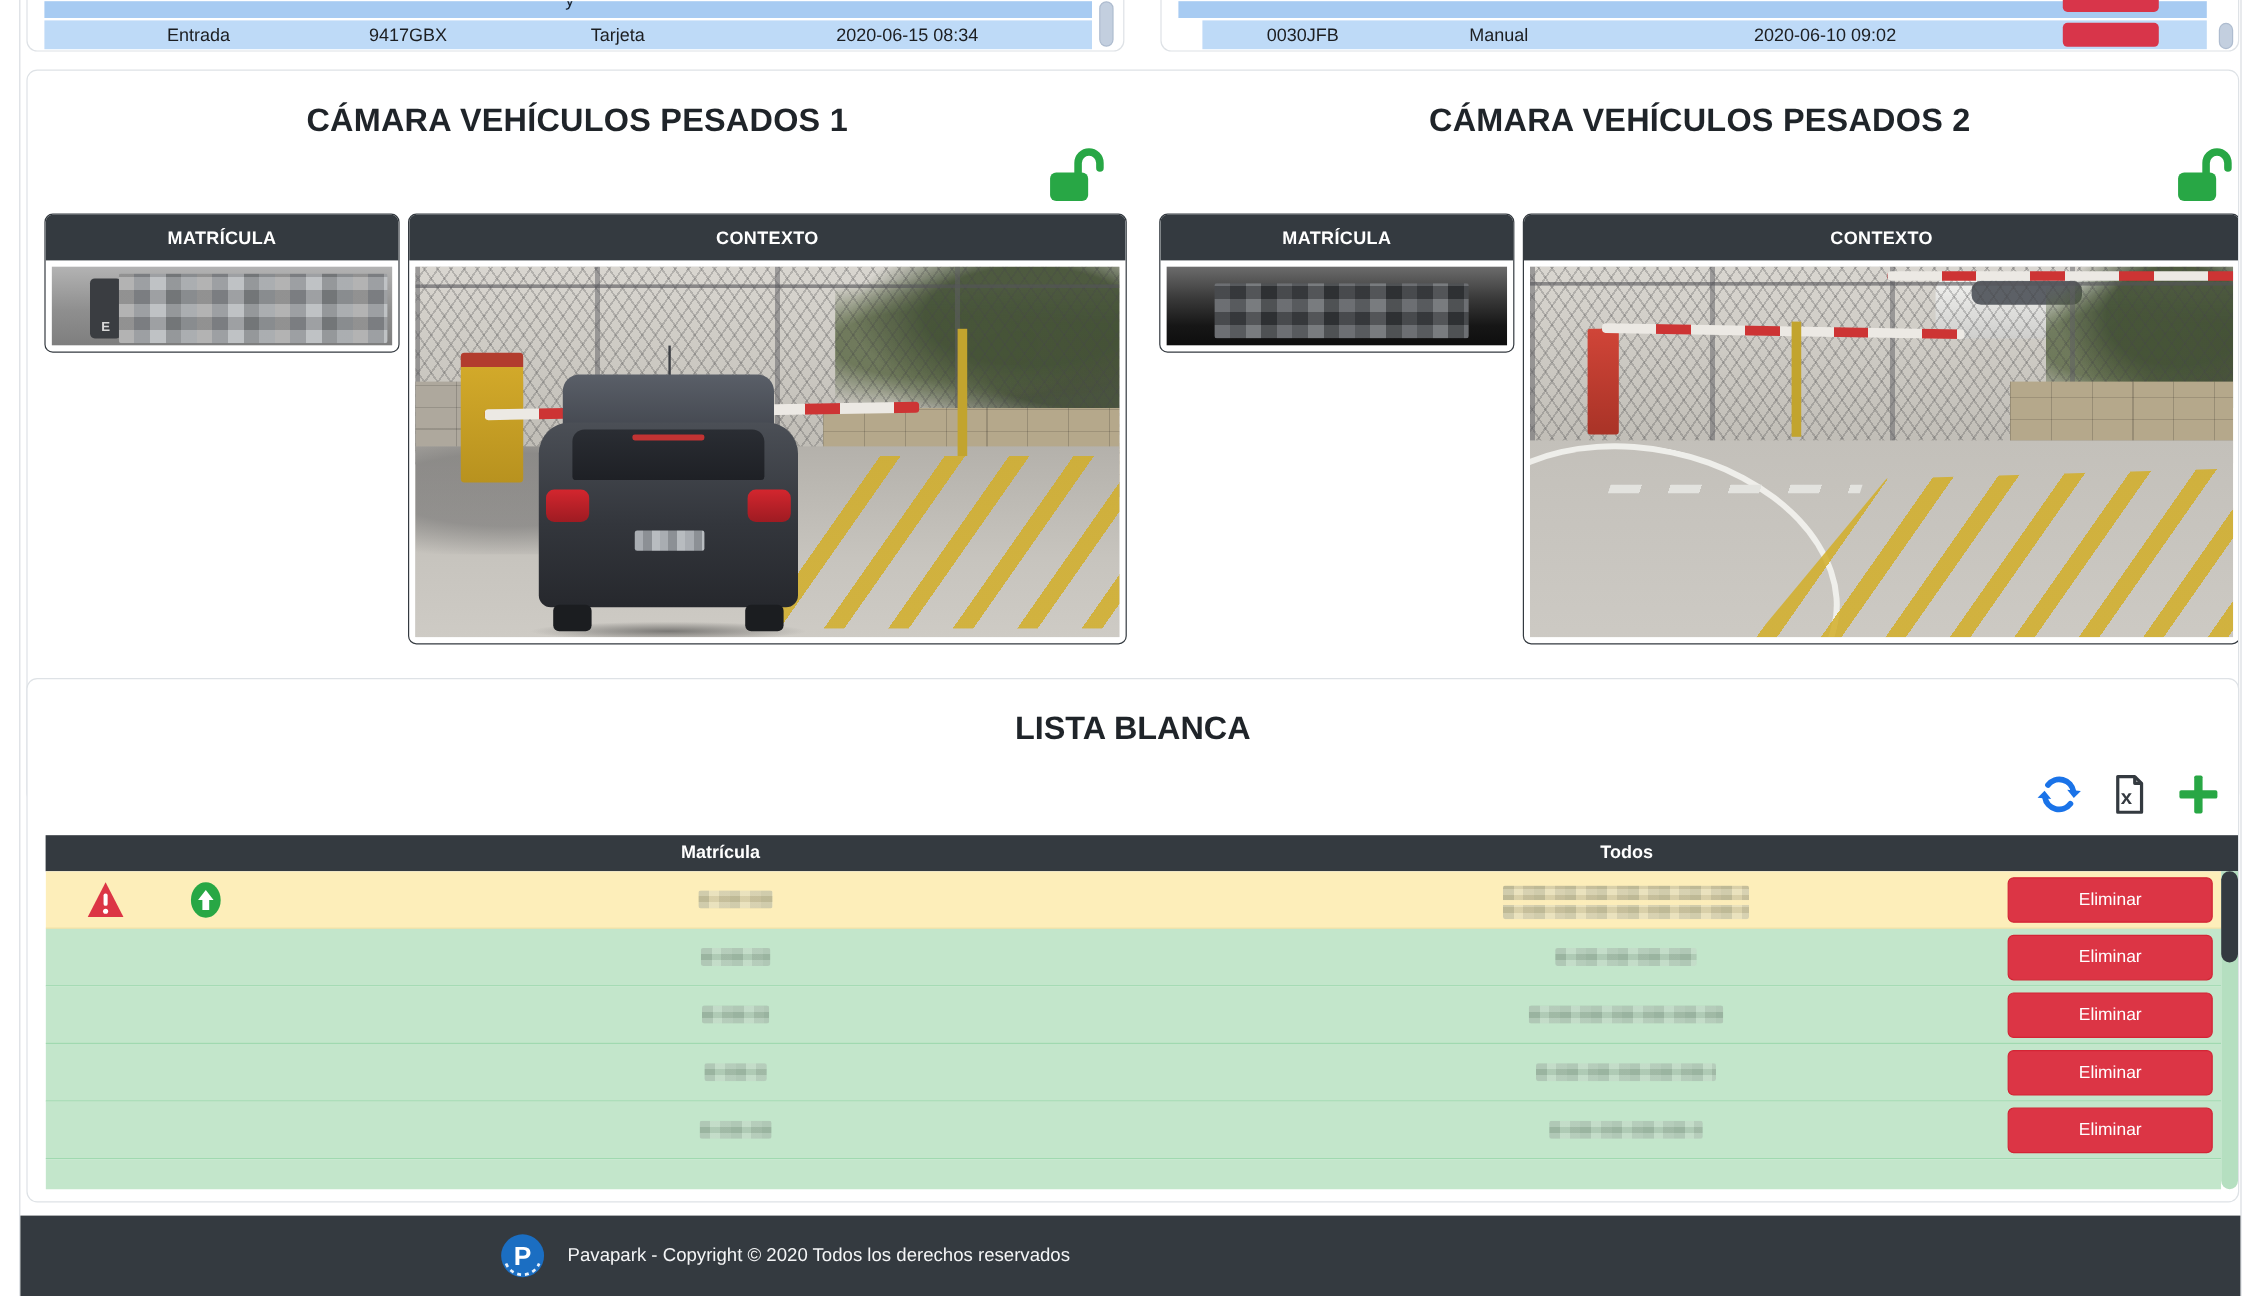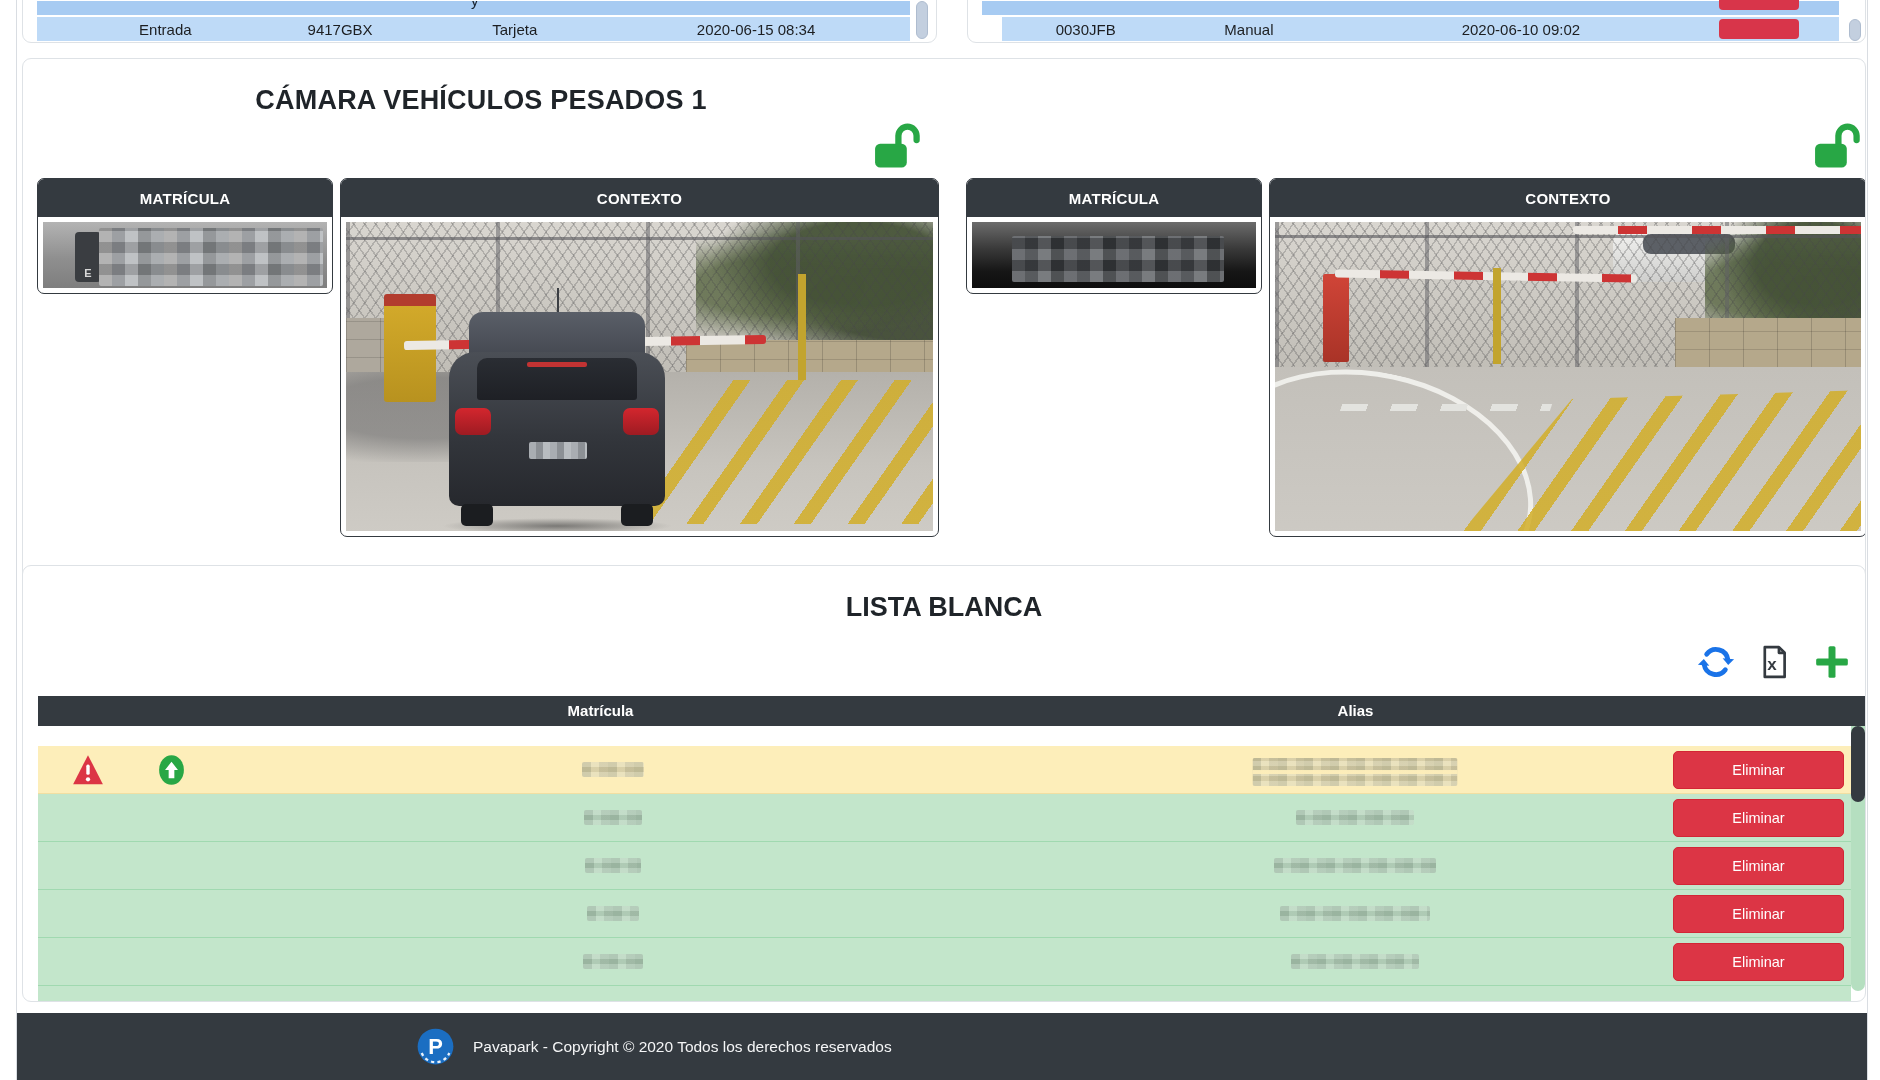--- a/index.html
+++ b/index.html
@@ -112,21 +112,21 @@
   
   .lista-card { left:22px; top:565px; width:1844px; height:437px; }
   .lista-title { position:absolute; left:0; top:26px; width:100%; text-align:center; font-size:27px; font-weight:700; color:#1f2429; }
   .tools { position:absolute; right:14px; top:76px; display:flex; align-items:center; gap:20px; }
   .tool-btn { width:38px; height:40px; display:flex; align-items:center; justify-content:center; cursor:pointer; background:none; border:none; }
 
   .lb-table { position:absolute; left:15px; top:130px; width:1827px; }
   .lb-head { position:relative; height:30px; background:#343a40; color:#fff; font-size:15px; font-weight:700; }
   .lb-head .h-mat   { position:absolute; left:0; top:0; width:1125px; height:30px; line-height:30px; text-align:center; }
   .lb-head .h-alias { position:absolute; left:1125px; top:0; width:385px; height:30px; line-height:30px; text-align:center; }
-  .lb-body { position:relative; width:1813px; height:265px; overflow:hidden;margin-top:20px; }
+  .lb-body { position:relative; width:1813px; height:265px; overflow:hidden; }
   .lb-row { position:relative; width:100%; height:48px; }
   .lb-row.warning { background:#fdeeba; border-bottom:1px solid #f1dfa2; }
   .lb-row.success { background:#c3e6cb; border-bottom:1px solid #a0d9b0; }
   .ricon { position:absolute; top:7px; width:34px; height:34px; }
   .ricon.a1 { left:33px; } .ricon.a2 { left:118px; }
   .redact { position:absolute; top:16px; height:15px; border-radius:2px; transform:translateX(-50%); opacity:.85;
     background-image:
       repeating-linear-gradient(0deg, rgba(255,255,255,.18) 0 5px, rgba(0,0,0,.06) 5px 10px),
       repeating-linear-gradient(90deg, rgba(96,110,100,.40) 0 9px, rgba(150,160,150,.28) 9px 17px, rgba(112,122,114,.38) 17px 26px); }
   .redact.mat { left:575px; }
@@ -173,20 +173,21 @@
       <span class="tt-cell">2020-06-10 09:02</span>
       <span class="tt-cell"></span>
     </div>
     <button class="tt-btn b1"></button>
     <button class="tt-btn b2"></button>
     <div class="vscroll-thumb" style="right:4px; top:38px; height:22px;"></div>
   </div>
 
   <div class="card cameras-card">
     <h2 class="cam-title t1">CÁMARA VEHÍCULOS PESADOS 1</h2>
+    <h2 class="cam-title t2">CÁMARA VEHÍCULOS PESADOS 2</h2>
 
     <span class="lock-wrap l1">
       <svg viewBox="0 0 24 24" width="56" height="56">
         <rect x="2.6" y="10.6" width="13.6" height="10.2" rx="2.2" fill="#28a745"></rect>
         <path d="M12.6 10.6 V7.2 a3.9 3.9 0 0 1 7.8 0 V9" fill="none" stroke="#28a745" stroke-width="2.7" stroke-linecap="round"></path>
       </svg>
     </span>
     <span class="lock-wrap l2">
       <svg viewBox="0 0 24 24" width="56" height="56">
         <rect x="2.6" y="10.6" width="13.6" height="10.2" rx="2.2" fill="#28a745"></rect>
@@ -296,21 +297,21 @@
         <svg viewBox="0 0 24 24" width="40" height="40">
           <rect x="9.8" y="2" width="4.4" height="20" rx="1" fill="#28a745"></rect>
           <rect x="2" y="9.8" width="20" height="4.4" rx="1" fill="#28a745"></rect>
         </svg>
       </button>
     </div>
 
     <div class="lb-table">
       <div class="lb-head">
         <span class="h-mat">Matrícula</span>
-        <span class="h-alias">Alias</span>
+        <span class="h-alias">Todos</span>
       </div>
       <div class="lb-body" id="lb-rows">
           <div class="lb-row warning">
             <span class="ricon a1"><svg viewBox="0 0 24 24" width="34" height="34">
                 <path d="M12 1.5 L22.5 22 H1.5 Z" fill="#dc3545"></path>
                 <rect x="10.8" y="8.2" width="2.4" height="7.2" rx="1.1" fill="#fff"></rect>
                 <circle cx="12" cy="18.6" r="1.5" fill="#fff"></circle>
               </svg></span>
             <span class="ricon a2"><svg viewBox="0 0 24 24" width="31" height="34">
                 <ellipse cx="12" cy="12" rx="9.6" ry="11.4" fill="#28a745"></ellipse>

